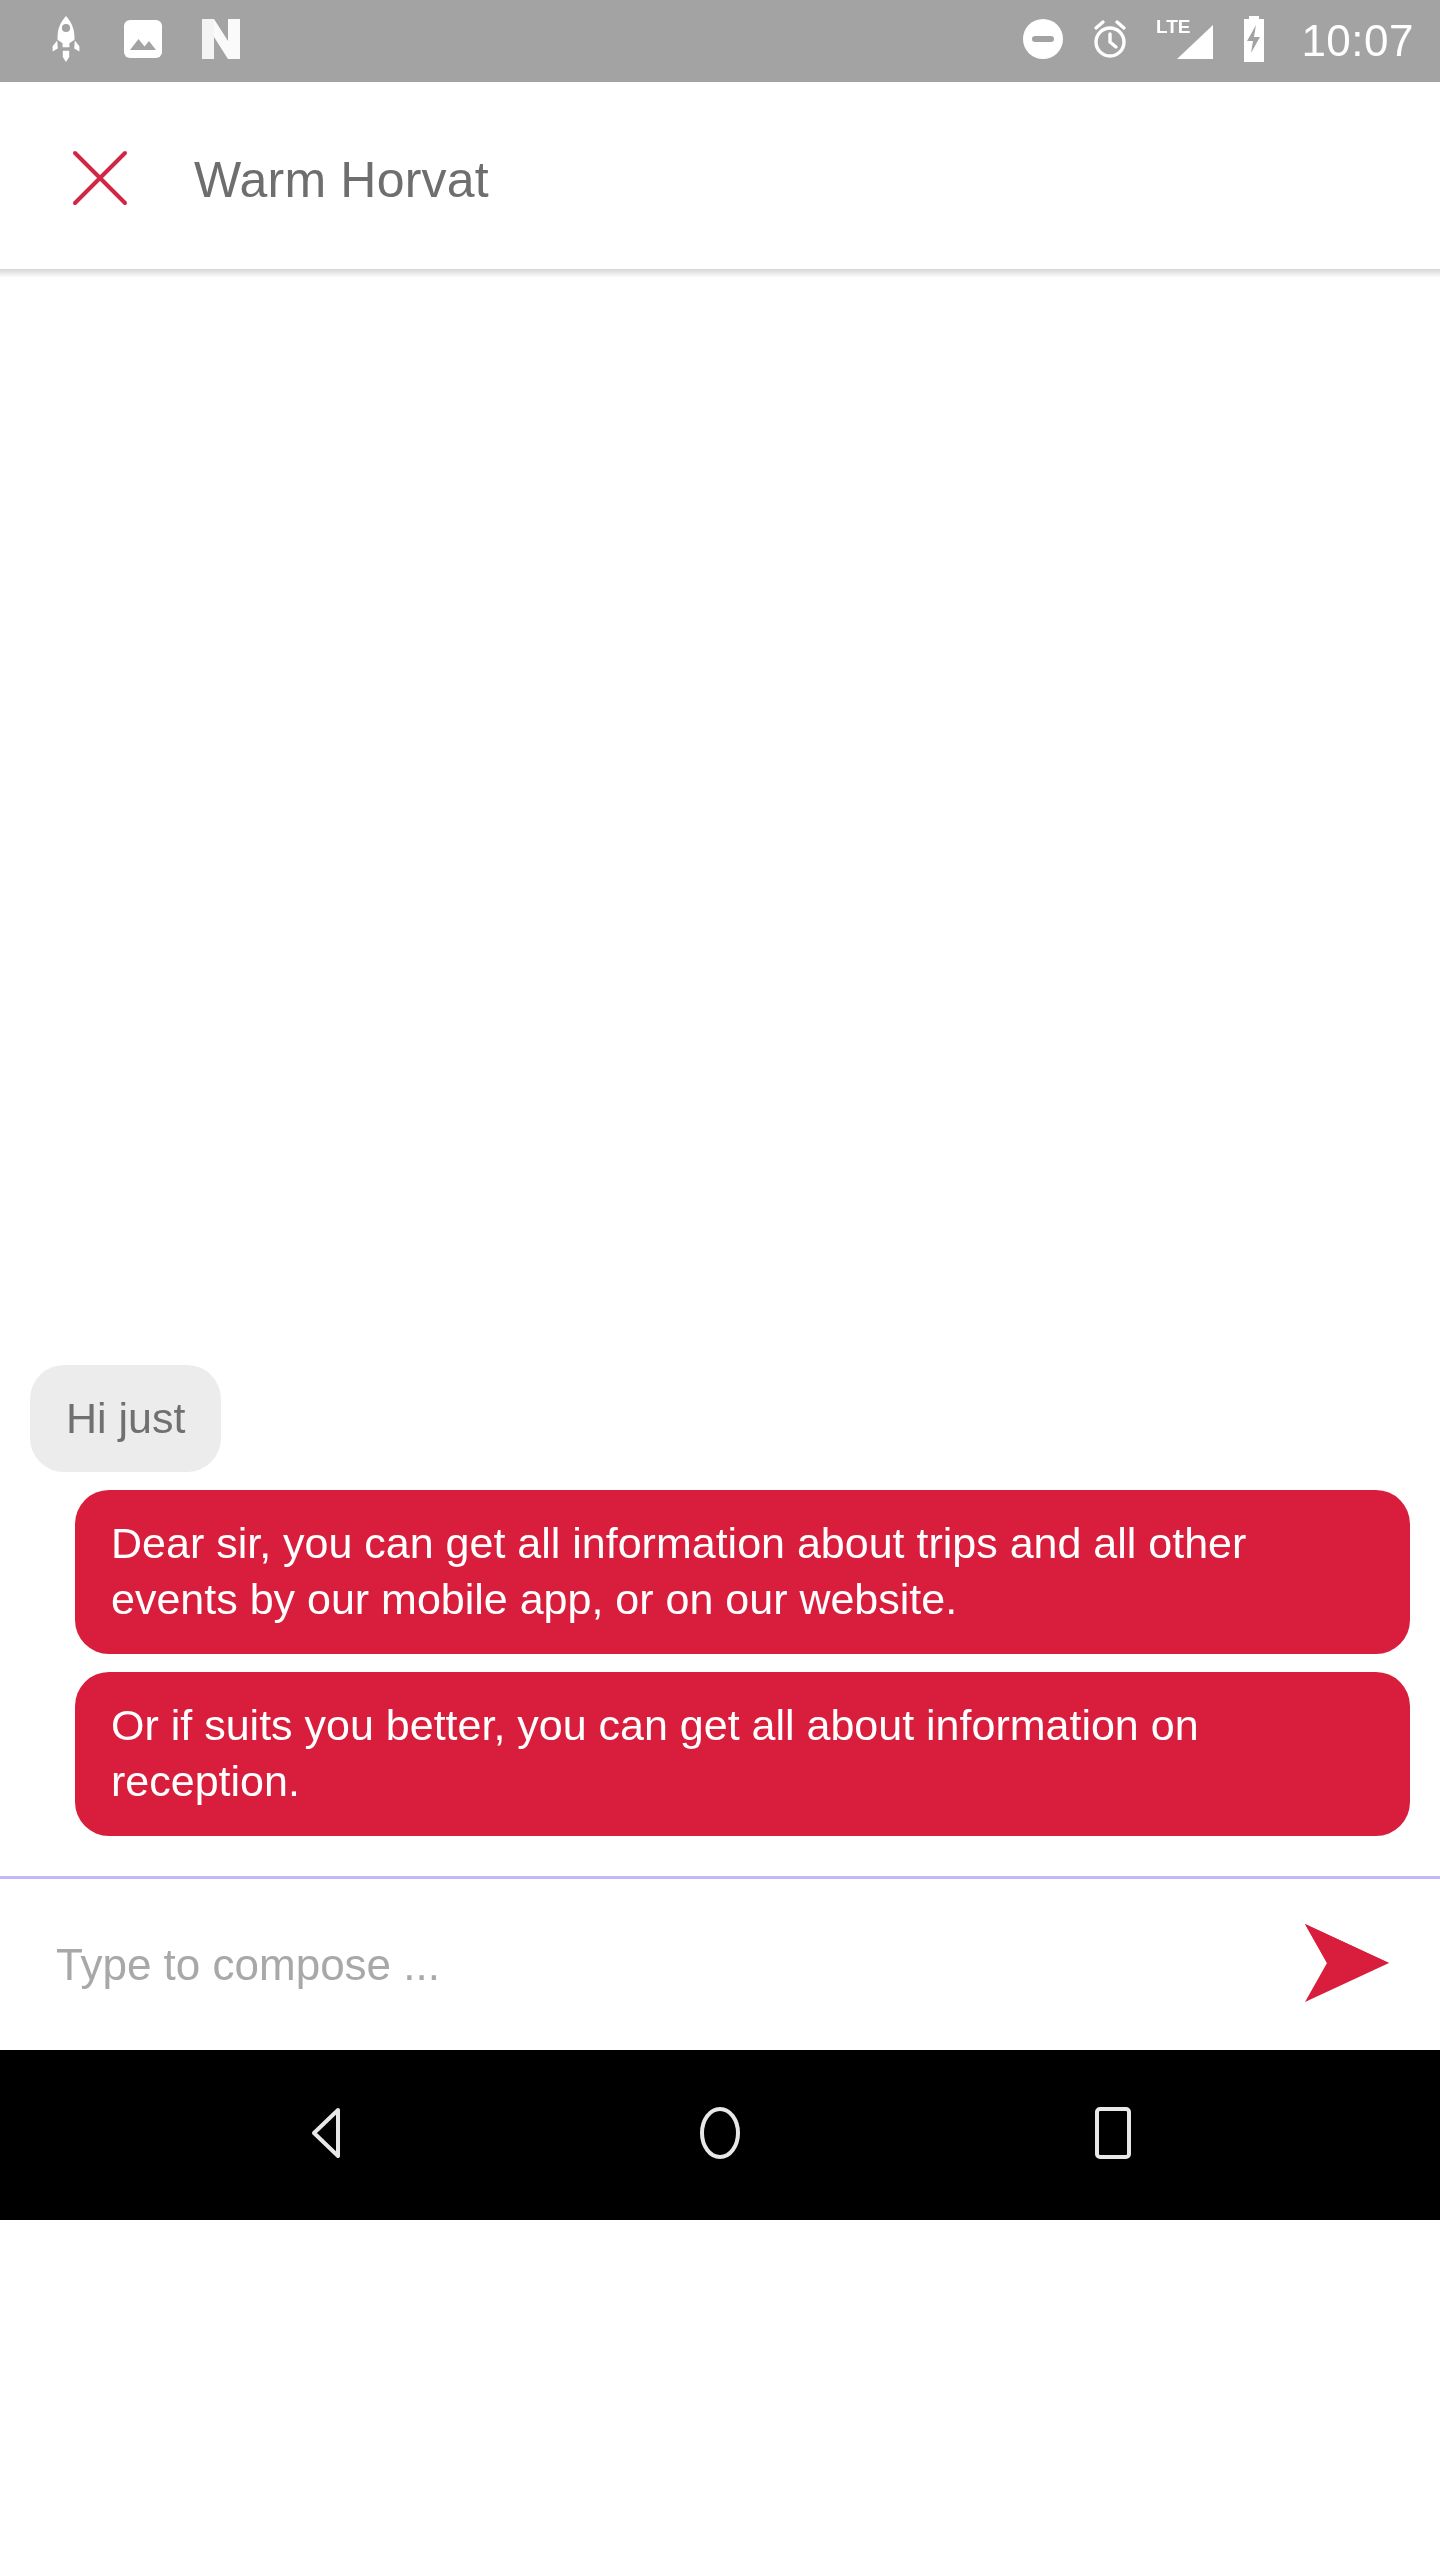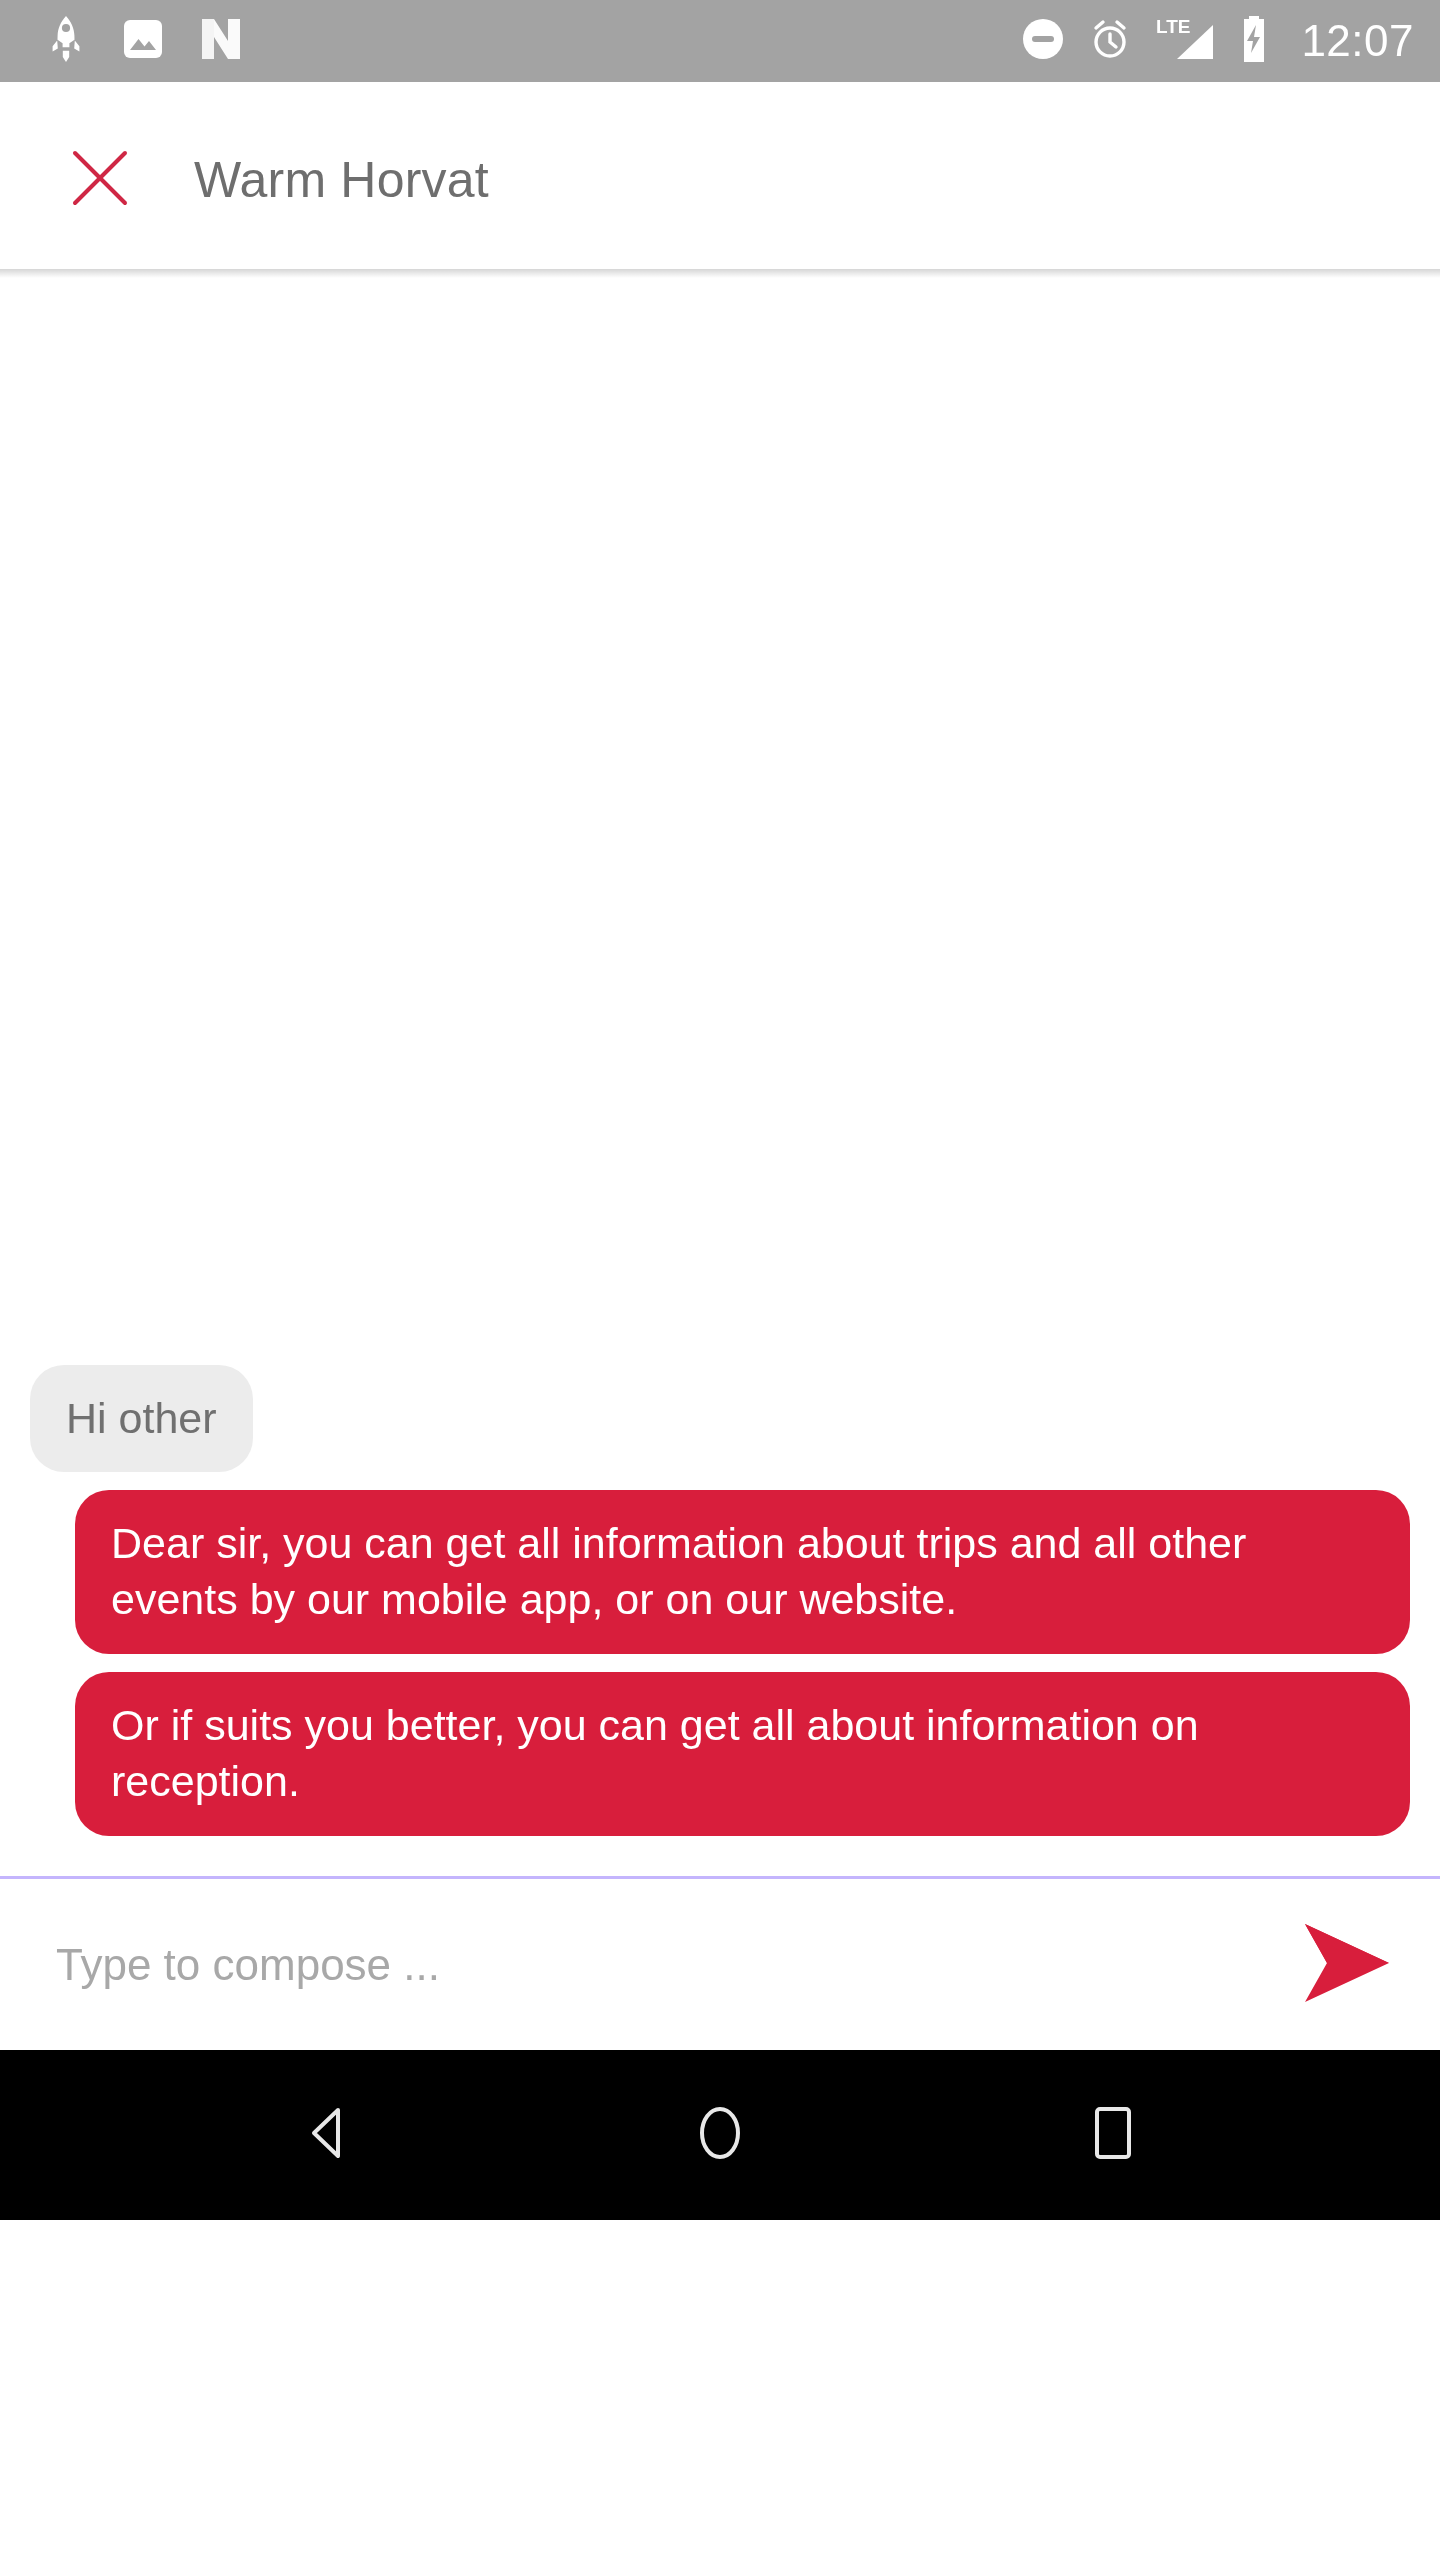--- a/index.html
+++ b/index.html
@@ -223,40 +223,40 @@
           <text x="1" y="18" font-family="Liberation Sans, sans-serif" font-size="19" font-weight="bold" fill="#ffffff">LTE</text>
           <path d="M58 10v34H22z" fill="#ffffff"></path>
         </svg>
       </span>
       <span class="status-icon">
         <svg width="30" height="48" viewBox="0 0 30 48">
           <path d="M10 1h10v3h5v43H5V4h5z" fill="#ffffff"></path>
           <path d="M17 10l-9 16h6l-2 12 9-16h-6z" fill="#a3a3a3"></path>
         </svg>
       </span>
-      <span class="status-clock">12:07</span>
+      <span class="status-clock">10:07</span>
     </div>
   </div>
 
   <div class="app-bar">
     <div class="close-btn">
       <span>
         <svg width="62" height="62" viewBox="0 0 62 62" stroke="#cf2744" stroke-width="4" stroke-linecap="round">
           <line x1="6" y1="6" x2="56" y2="56"></line>
           <line x1="56" y1="6" x2="6" y2="56"></line>
         </svg>
       </span>
     </div>
     <div class="app-title">Warm Horvat</div>
   </div>
 
   <div class="messages">
 
     <div class="msg-row incoming">
-      <div class="bubble in">Hi other</div>
+      <div class="bubble in">Hi just</div>
     </div>
 
 
     <div class="msg-row outgoing">
       <div class="bubble out wide">Dear sir, you can get all information about trips and all other events by our mobile app, or on our website.</div>
     </div>
 
     <div class="msg-row outgoing">
       <div class="bubble out wide">Or if suits you better, you can get all about information on reception.</div>
     </div>

